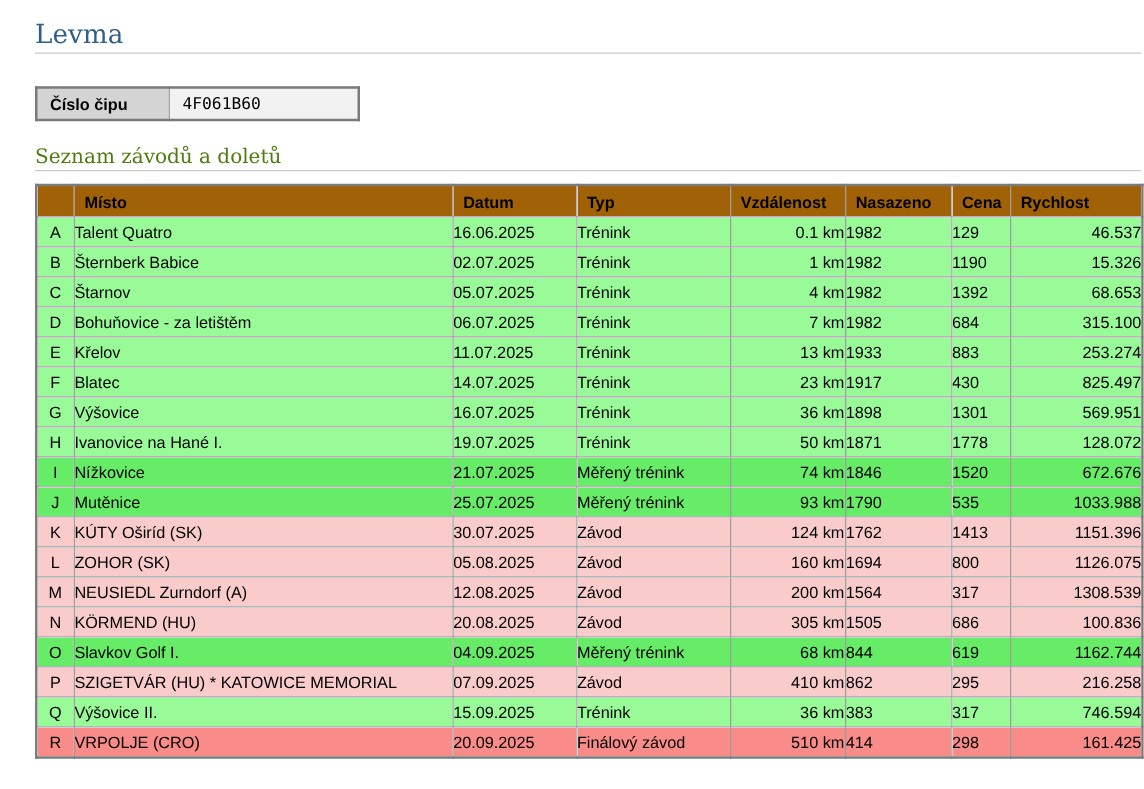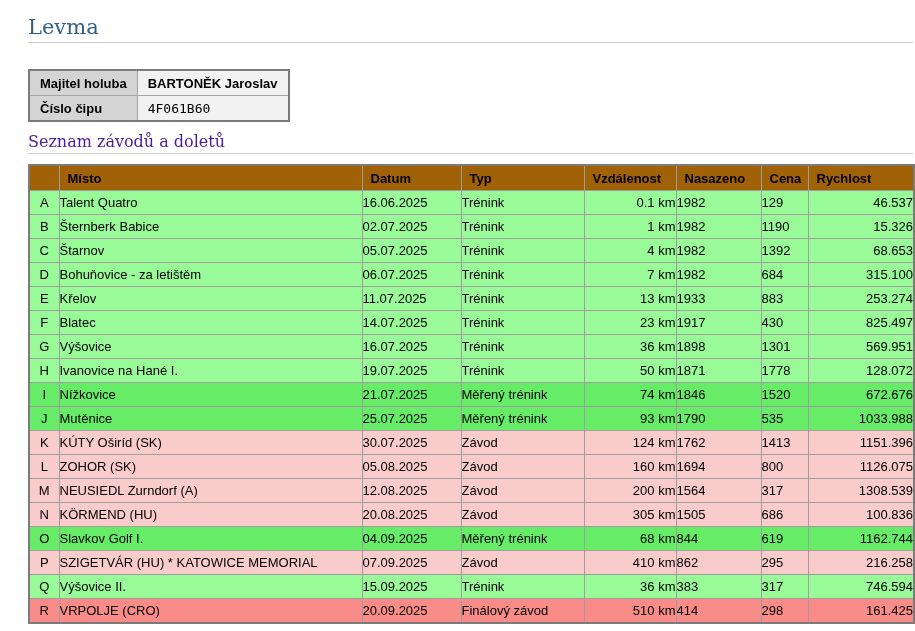--- a/index.html
+++ b/index.html
@@ -42,22 +42,22 @@
   }
   table.info th { background: #d4d4d4; width: 85px; }
   table.info td { background: #f2f2f2; width: 130px; }
   td.bold-val { font-weight: bold; }
   td.mono-val { font-family: "DejaVu Sans Mono", monospace; font-size: 13px; }
   h2.section {
     font-family: "DejaVu Serif", serif;
     font-weight: normal;
     font-size: 16px;
     line-height: 19px;
-    color: #4c1d95;
-    margin: 10px 0 0 0;
+    color: #4d7c0f;
+    margin: 18px 0 0 0;
   }
   hr.rule2 {
     border: none;
     border-top: 1px solid #cccccc;
     width: 885px;
     margin: 2px 0 0 0;
   }
   table.races {
     border-collapse: collapse;
     table-layout: fixed;
@@ -89,24 +89,20 @@
 </head>
 <body>
 
 <div class="page">
 
   <h1 class="title">Levma</h1>
   <hr class="rule">
 
   <table class="info">
     <tbody>
-        <tr>
-      <th>Majitel holuba</th>
-      <td class="bold-val">BARTONĚK Jaroslav</td>
-    </tr>
     <tr>
       <th>Číslo čipu</th>
       <td class="mono-val">4F061B60</td>
     </tr>
   </tbody>
     </table>
 
   <h2 class="section">Seznam závodů a doletů</h2>
   <hr class="rule2">
 

